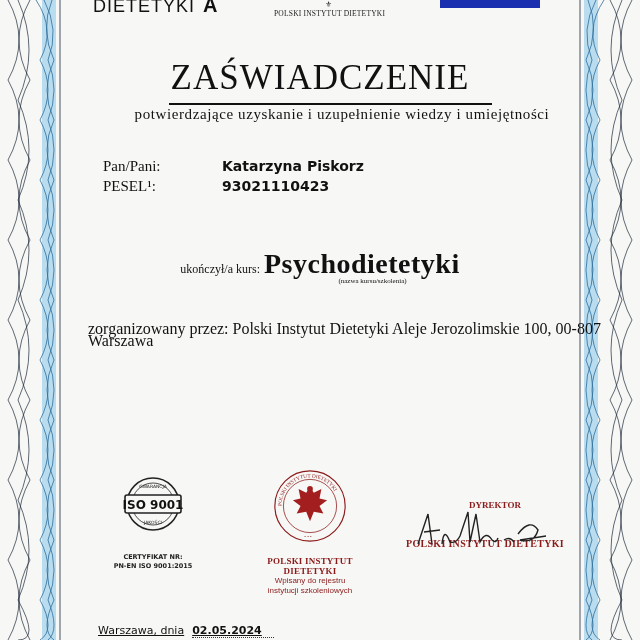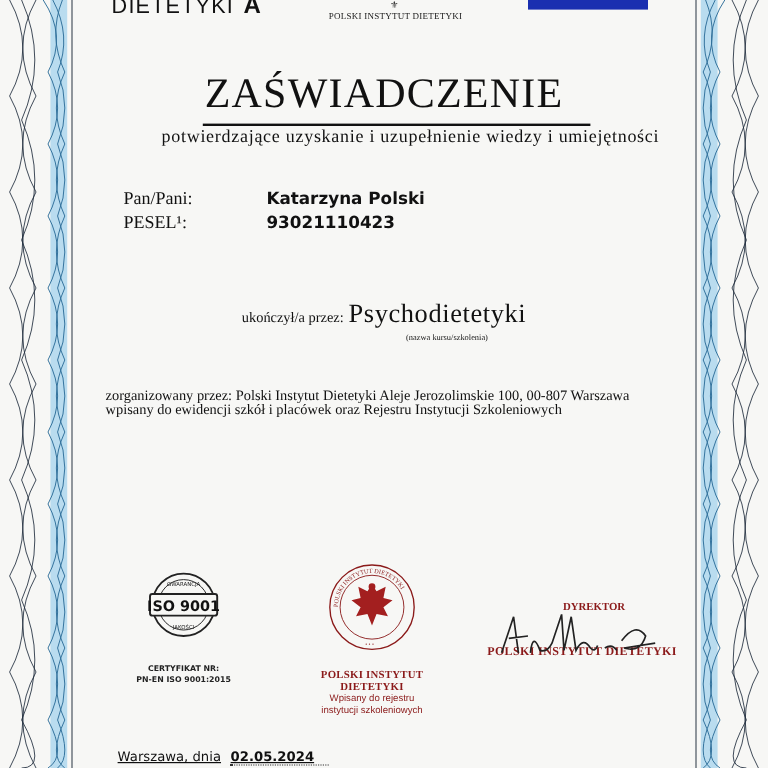--- a/index.html
+++ b/index.html
@@ -47,28 +47,28 @@
   .field-label { position: absolute; left: 103px; font-size: 15px; }
   .field-value {
     position: absolute; left: 222px; font-size: 14px; font-weight: bold;
     font-family: "DejaVu Sans", sans-serif;
   }
 
   .course-line {
     position: absolute; left: 0; right: 0; top: 248px; text-align: center;
   }
   .course-prefix { font-size: 12px; }
-  .course-name { font-size: 22px; font-weight: normal; letter-spacing: 0.5px; }
+  .course-name { font-size: 28px; font-weight: bold; letter-spacing: 0.5px; }
   .course-note {
     position: absolute; left: 0; right: 0; top: 277px; text-align: center; font-size: 7px;
     padding-left: 105px;
   }
 
   .org-text {
-    position: absolute; left: 88px; top: 323px; font-size: 12px; line-height: 12px;
+    position: absolute; left: 88px; top: 323px; font-size: 16px; line-height: 12px;
   }
 
   .iso-wrap { position: absolute; left: 108px; top: 475px; width: 90px; text-align: center; }
   .iso-badge {
     margin: 0 auto; width: 60px; height: 58px; position: relative;
   }
   .iso-text {
     font-family: "DejaVu Sans", sans-serif; font-size: 6.5px; line-height: 9px; font-weight: bold;
     color: #222; margin-top: 20px;
   }
@@ -133,33 +133,32 @@
 </div>
 <div class="top-eagle">⚜</div>
 <div class="top-logo-center">POLSKI INSTYTUT DIETETYKI</div>
 <div class="top-flag"></div>
 
 <div class="title">ZAŚWIADCZENIE</div>
 <div class="title-underline"></div>
 <div class="subtitle">potwierdzające uzyskanie i uzupełnienie wiedzy i umiejętności</div>
 
 <div class="field-label" style="top:158px">Pan/Pani:</div>
-<div class="field-value" style="top:158px">Katarzyna Polski</div>
+<div class="field-value" style="top:158px">Katarzyna Piskorz</div>
 <div class="field-label" style="top:178px">PESEL¹:</div>
 <div class="field-value" style="top:178px">93021110423</div>
 
 <div class="course-line">
-  <span class="course-prefix">ukończył/a przez:</span>
+  <span class="course-prefix">ukończył/a kurs:</span>
   <span class="course-name">Psychodietetyki</span>
 </div>
 <div class="course-note">(nazwa kursu/szkolenia)</div>
 
 <div class="org-text">
   <div>zorganizowany przez: Polski Instytut Dietetyki Aleje Jerozolimskie 100, 00-807 Warszawa</div>
-  <div>wpisany do ewidencji szkół i placówek oraz Rejestru Instytucji Szkoleniowych</div>
 </div>
 
 <div class="iso-wrap">
   <div class="iso-badge">
     <svg viewBox="0 0 60 58" width="60" height="58">
       <circle cx="30" cy="29" r="26" fill="none" stroke="#222" stroke-width="1.5"></circle>
       <circle cx="30" cy="29" r="21" fill="none" stroke="#222" stroke-width="0.8"></circle>
       <rect x="2" y="20" width="56" height="18" fill="#f7f7f5" stroke="#222" stroke-width="1.6" rx="2"></rect>
       <text x="30" y="34" text-anchor="middle" font-family="DejaVu Sans, sans-serif" font-size="12" font-weight="bold" fill="#111">ISO 9001</text>
       <text x="30" y="13" text-anchor="middle" font-family="DejaVu Sans, sans-serif" font-size="4.5" fill="#222">GWARANCJA</text>

